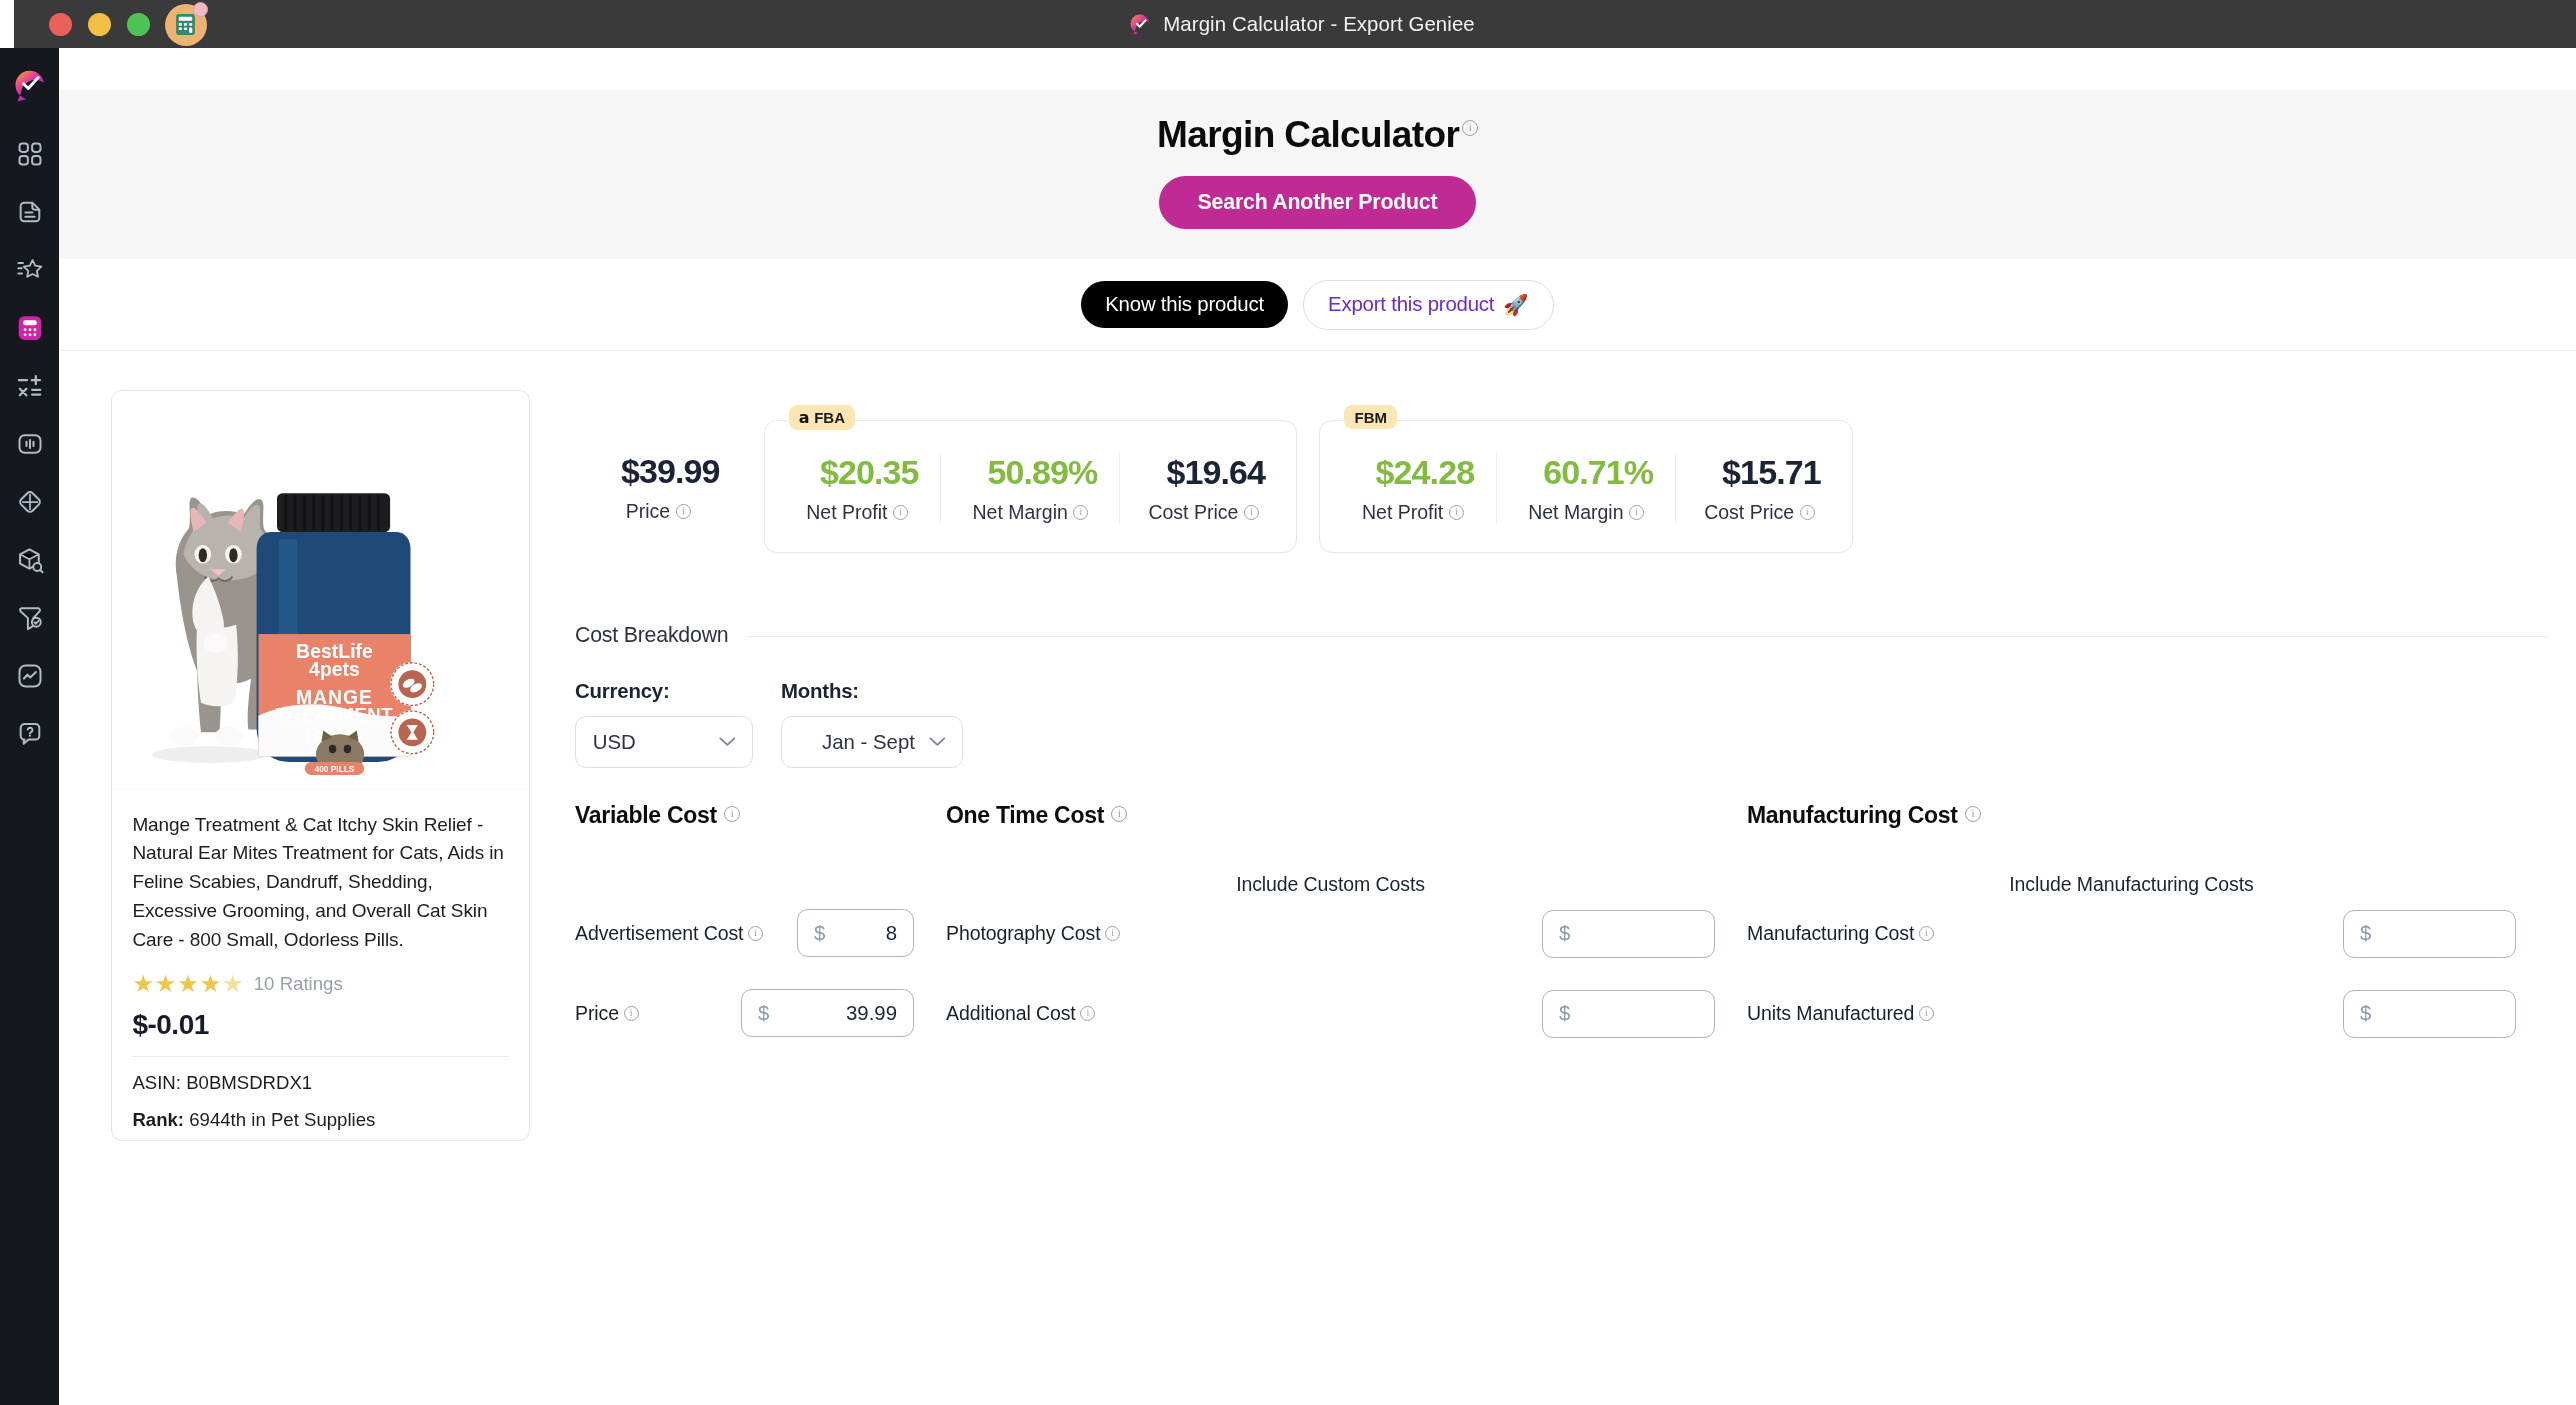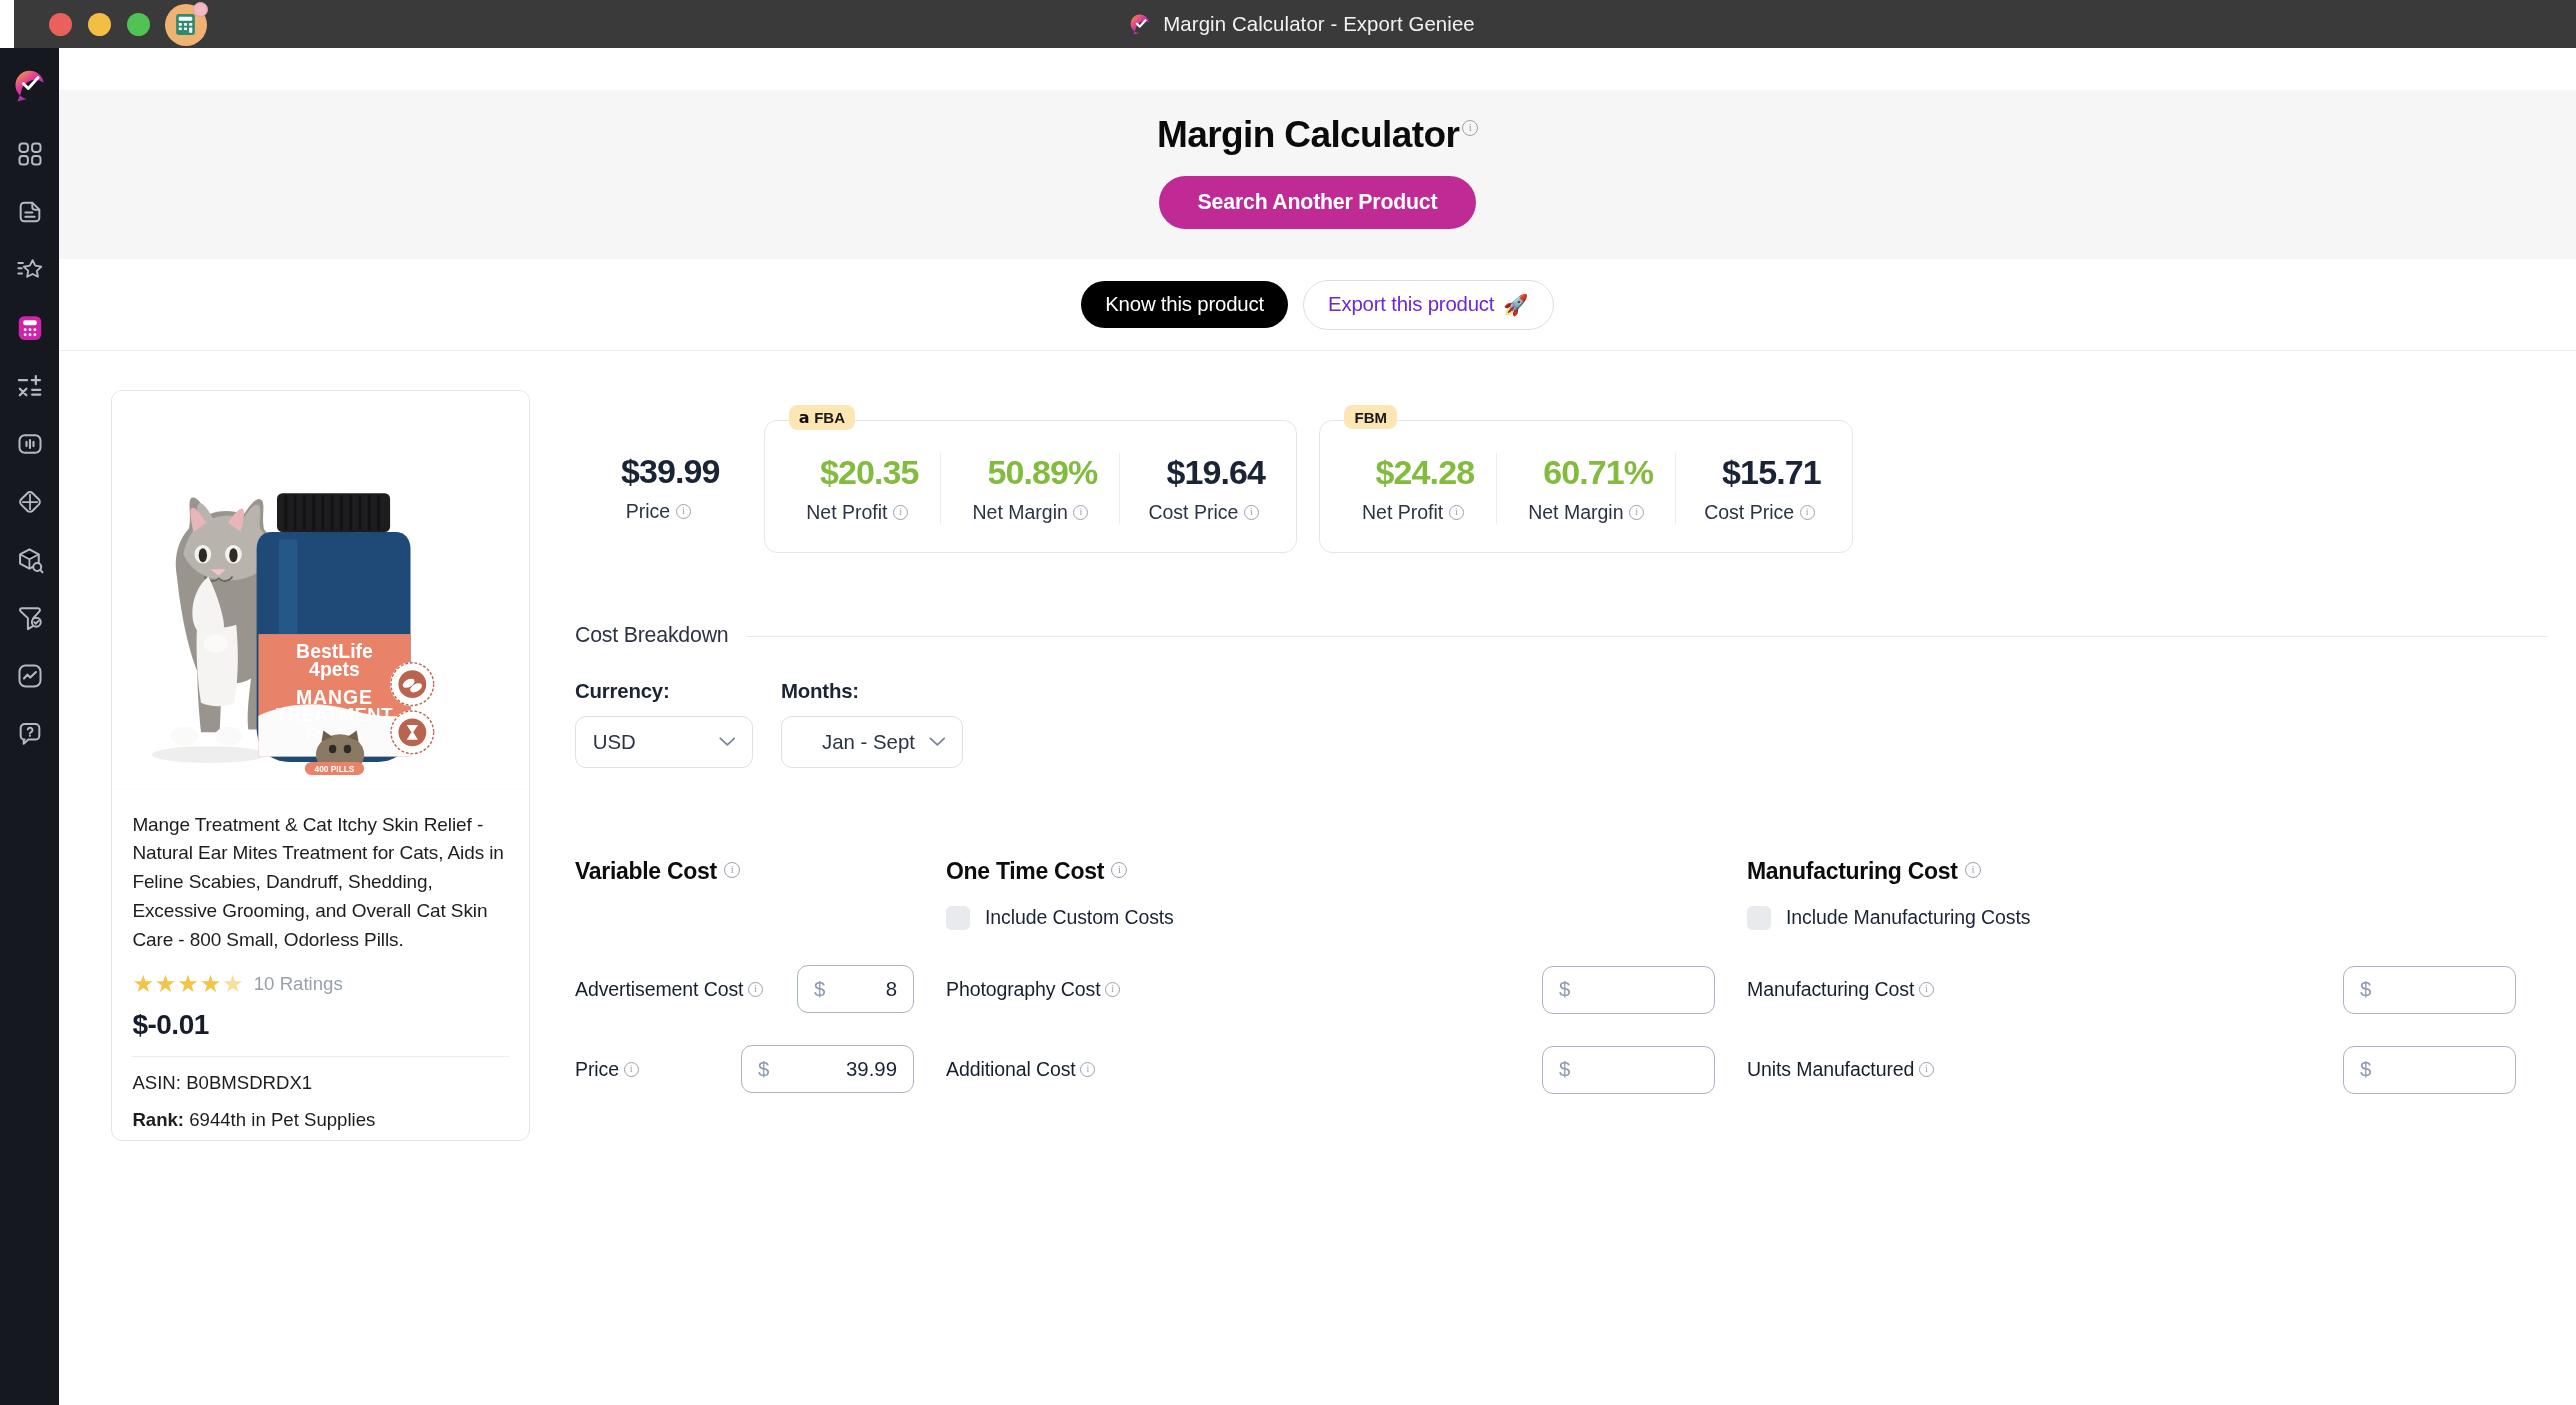--- a/index.html
+++ b/index.html
@@ -196,29 +196,29 @@
     margin-top: 13px; width: 178px; height: 52px;
     border: 0.9px solid #e0e0e0; border-radius: 11px;
     display: flex; align-items: center; justify-content: space-between;
     padding: 0 16.7px; font-size: 20.4px; color: #2b3444; cursor: pointer;
     background: #fff;
   }
   .select-box.wide { width: 182px; padding-left: 40px; }
   .chev { width: 16.7px; height: 10.2px; }
 
   
-  .cost-cols { display: flex; margin-top: 90px; }
+  .cost-cols { display: flex; margin-top: 34px; }
   .cost-col { flex: 1; padding-right: 32px; }
   .cost-col:nth-child(1) { max-width: 371px; }
   .cost-col-title {
     font-size: 23px; font-weight: 700; color: #0c0c0c;
     display: flex; align-items: flex-start; gap: 7.4px; letter-spacing: -0.3px;
   }
   .cost-col-title .info-i { margin-top: 3.7px; }
-  .chk-row { display: flex; align-items: flex-start; gap: 15px; margin-top: 20.4px; height: 28px; }
+  .chk-row { display: flex; align-items: center; gap: 23px; margin-top: 20.4px; height: 28px; flex-direction: column; }
   .chk { width: 24px; height: 24px; border-radius: 5.6px; background: #e8eaee; cursor: pointer; }
   .chk-lbl { font-size: 19.5px; color: #1b2435; letter-spacing: -0.1px; }
   .spacer-row { height: 48px; }
 
   .field-row {
     display: flex; align-items: center; justify-content: space-between;
     margin-top: 32px; gap: 34px;
   }
   .field-lbl { font-size: 19.5px; color: #18202e; display: flex; align-items: center; gap: 4.6px; white-space: nowrap; letter-spacing: -0.1px; }
   .field-lbl .info-i { width: 15px; height: 15px; line-height: 12px; font-size: 10.2px; }

